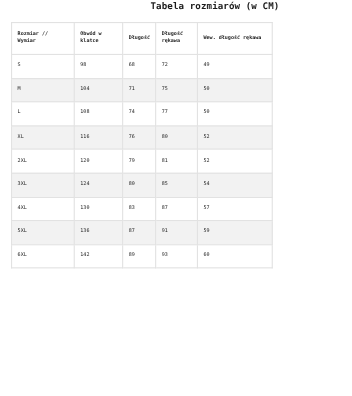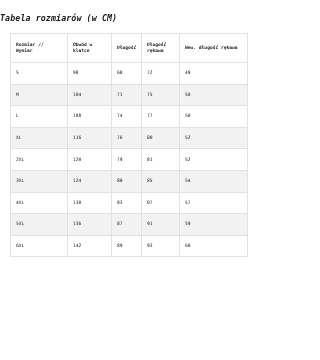--- a/index.html
+++ b/index.html
@@ -14,31 +14,29 @@
     overflow: hidden;
   }
   .page {
     width: 254px;
     height: 360px;
     position: relative;
     background: #ffffff;
     box-sizing: border-box;
   }
   .title {
-    text-align: left;
+    text-align: right;
     font-family: "DejaVu Sans Mono", "Liberation Mono", monospace;
     font-size: 8.3px;
     font-weight: bold;
     color: #1a1a1a;
     letter-spacing: 0.1px;
-    padding-top: 13px;
     padding-bottom: 0;
     line-height: 11px;
     white-space: nowrap;
-    font-style: italic;
   }
   .table-wrap {
     margin: 9px 7px 0 10px;
   }
   table.size-table {
     border-collapse: collapse;
     width: 237px;
     table-layout: fixed;
     background: #ffffff;
   }

